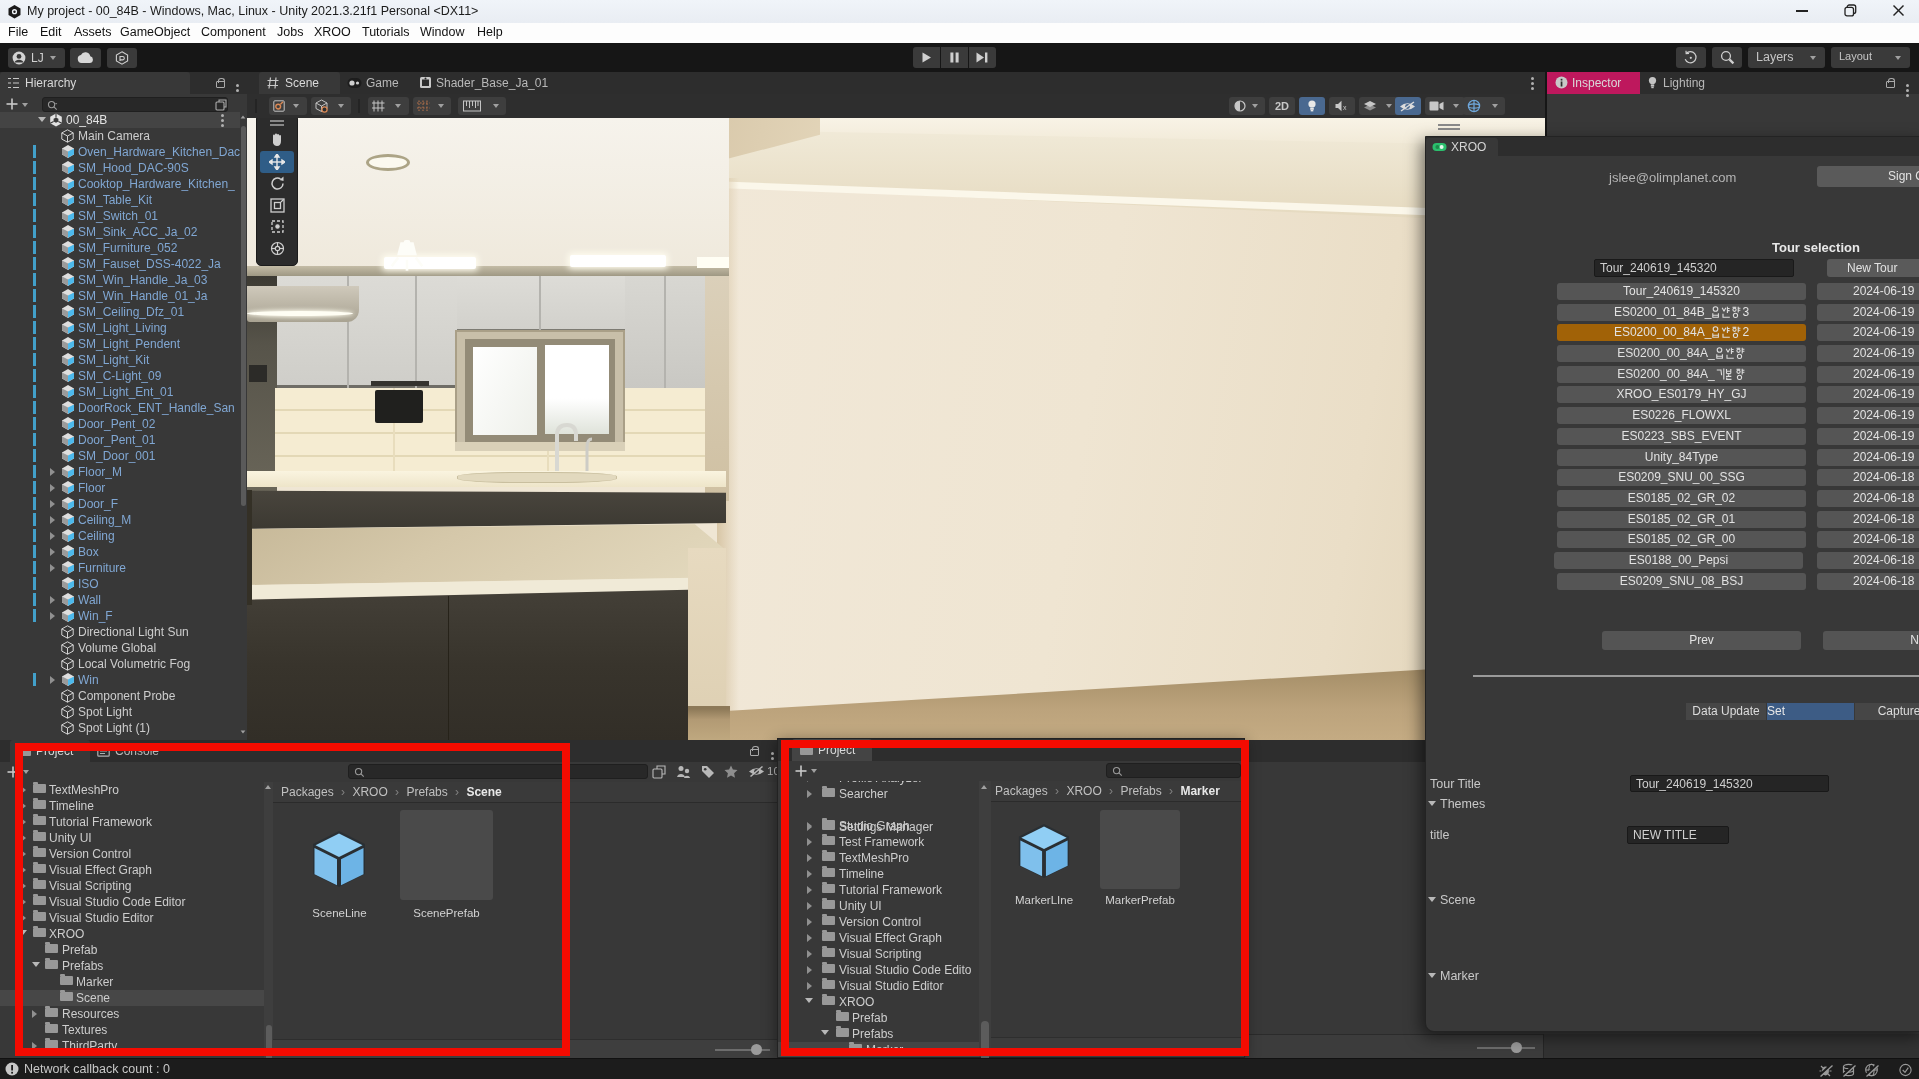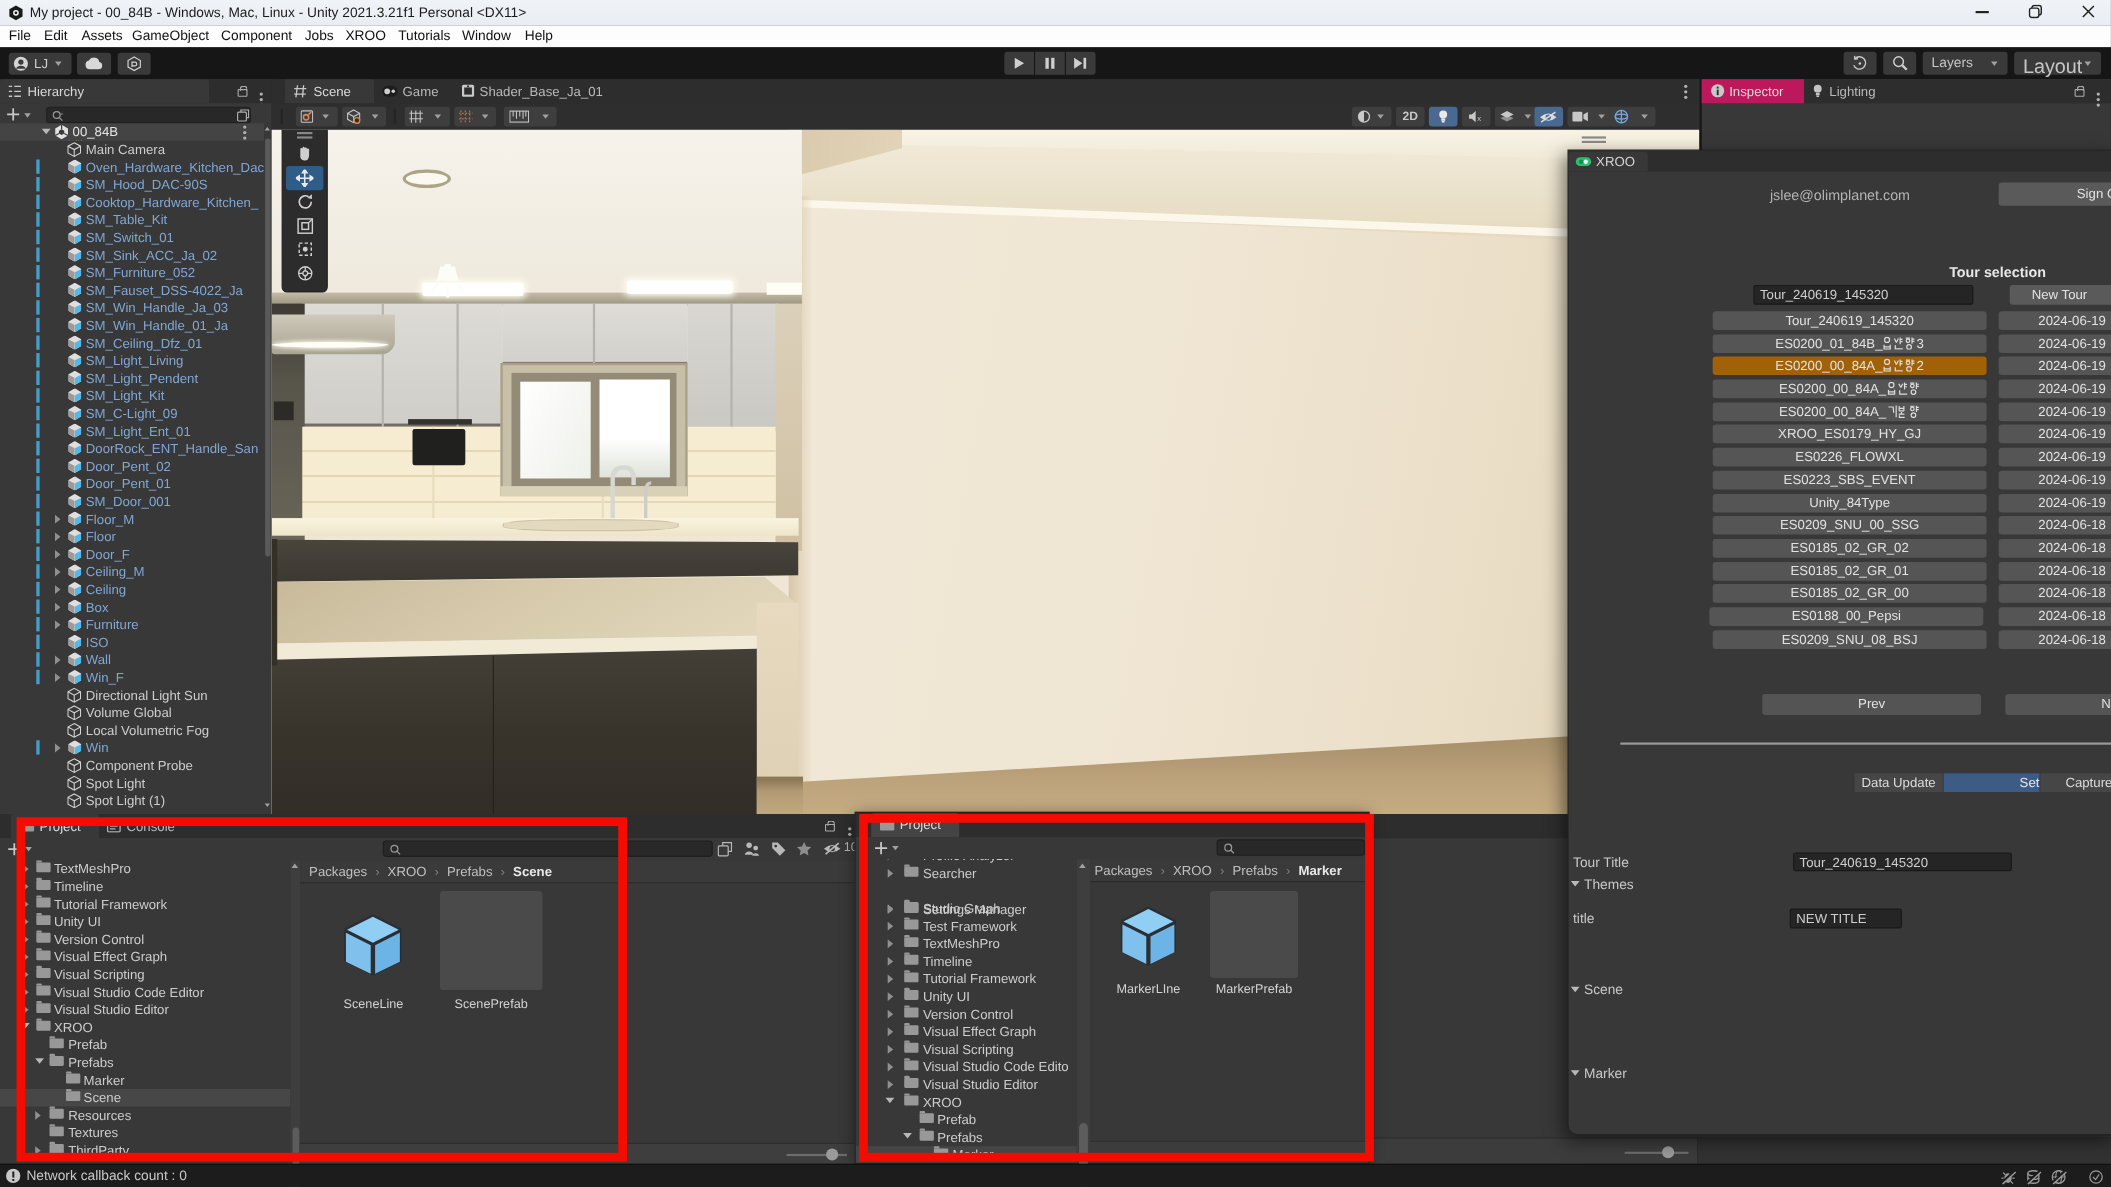--- a/index.html
+++ b/index.html
@@ -118,21 +118,21 @@
     <svg class="a" style="left:8px;top:3px" width="15" height="15" viewBox="0 0 15 15" fill="none" stroke="#cfcfcf" stroke-width="1.3">
         <circle cx="6" cy="6" r="4.4"></circle>
         <line x1="9.4" y1="9.4" x2="13.4" y2="13.4" stroke-width="2.2"></line>
       </svg>
   </div>
   <div class="a" style="left:1748px;top:4px;width:77px;height:21px;background:#3a3a3a;border-radius:3px">
     <span class="a" style="left:8px;top:3px;font-size:12.5px;color:#c6c6c6">Layers</span>
     <span class="tri-dd a" style="left:62px;top:9px"></span>
   </div>
   <div class="a" style="left:1831px;top:4px;width:79px;height:21px;background:#3a3a3a;border-radius:3px">
-    <span class="a" style="left:8px;top:3px;font-size:18px;color:#c6c6c6">Layout</span>
+    <span class="a" style="left:8px;top:3px;font-size:11px;color:#c6c6c6">Layout</span>
     <span class="tri-dd a" style="left:64px;top:9px"></span>
   </div>
 </div>
 
 <div class="a" style="left:0;top:72px;width:247px;height:668px;background:#383838">
   <div class="a" style="left:0;top:0;width:247px;height:22px;background:#2d2d2d">
     <div class="a" style="left:0;top:0;width:190px;height:22px;background:#383838;border-radius:3px 3px 0 0">
       <svg class="a" style="left:7px;top:5px" width="13" height="12" viewBox="0 0 13 12" stroke="#c8c8c8" stroke-width="1.2" fill="none">
           <path d="M1 1.5 h3 M1 6 h3 M1 10.5 h3 M6 1.5 h6 M6 6 h6 M6 10.5 h6"></path>
         </svg>
@@ -1022,21 +1022,21 @@
   <div class="btn" style="left:131px;top:394px;width:249px;height:17px;background:#555">ES0185_02_GR_00</div>
   <div class="btn" style="left:391px;top:394px;width:120px;height:17px;background:#555;text-align:left;padding-left:36px">2024-06-18</div>
   <div class="btn" style="left:128px;top:415px;width:249px;height:17px;background:#555">ES0188_00_Pepsi</div>
   <div class="btn" style="left:391px;top:415px;width:120px;height:17px;background:#555;text-align:left;padding-left:36px">2024-06-18</div>
   <div class="btn" style="left:131px;top:436px;width:249px;height:17px;background:#555">ES0209_SNU_08_BSJ</div>
   <div class="btn" style="left:391px;top:436px;width:120px;height:17px;background:#555;text-align:left;padding-left:36px">2024-06-18</div>
   <div class="btn" style="left:176px;top:494px;width:199px;height:19px;line-height:19px;background:#545454">Prev</div>
   <div class="btn" style="left:397px;top:494px;width:199px;height:19px;line-height:19px;background:#545454">Next</div>
   <div class="a" style="left:47px;top:538px;width:453px;height:2px;background:#9a9a9a"></div>
   <div class="a" style="left:260px;top:566px;width:80px;height:17px;background:#464646;font-size:12px;color:#dcdcdc;text-align:center;line-height:17px">Data Update</div>
-  <div class="a" style="left:341px;top:566px;width:87px;height:17px;background:#3d5c85;font-size:12px;color:#e8e8e8;text-align:right;line-height:17px">Set</div>
+  <div class="a" style="left:341px;top:566px;width:87px;height:17px;background:#3d5c85;font-size:12px;color:#e8e8e8;text-align:left;line-height:17px">Set</div>
   <div class="a" style="left:429px;top:566px;width:88px;height:17px;background:#464646;font-size:12px;color:#dcdcdc;text-align:center;line-height:17px">Capture</div>
   <div class="a" style="left:4px;top:640px;font-size:12.5px;color:#c8c8c8">Tour Title</div>
   <div class="fld" style="left:204px;top:638px;width:199px;height:17px;line-height:16px">Tour_240619_145320</div>
   <span class="tri-d a" style="left:2px;top:664px"></span>
   <div class="a" style="left:14px;top:660px;font-size:12.5px;color:#c8c8c8">Themes</div>
   <div class="a" style="left:4px;top:691px;font-size:12.5px;color:#c8c8c8">title</div>
   <div class="fld" style="left:201px;top:689px;width:102px;height:18px;line-height:17px">NEW TITLE</div>
   <span class="tri-d a" style="left:2px;top:760px"></span>
   <div class="a" style="left:14px;top:756px;font-size:12.5px;color:#c8c8c8">Scene</div>
   <span class="tri-d a" style="left:2px;top:836px"></span>

